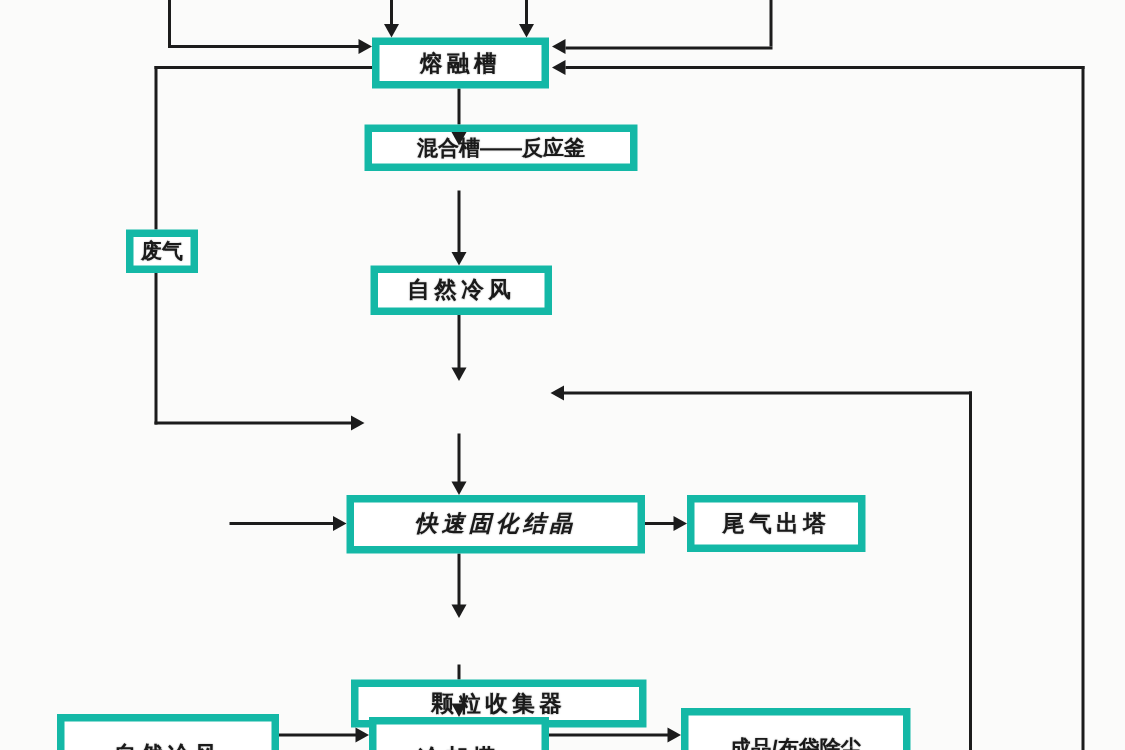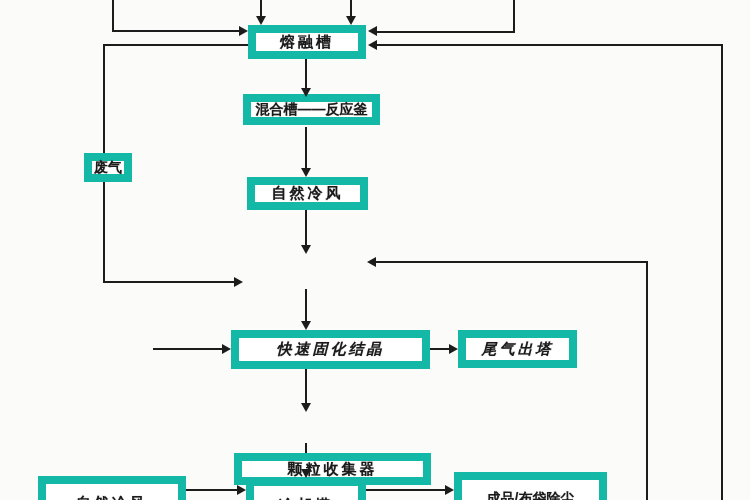--- a/index.html
+++ b/index.html
@@ -7,21 +7,21 @@
     width:750px;height:500px;overflow:hidden;
     font-family:"Liberation Sans","DejaVu Sans",sans-serif;
     background:#ffffff;
   }
   #canvas{
     position:relative;width:750px;height:500px;overflow:hidden;
     background:#fbfbfa;
   }
   .node{
     position:absolute;box-sizing:border-box;
-    background:#ffffff;border:8px solid #14b8a6;
+    background:#ffffff;border:5px solid #14b8a6;
     display:flex;align-items:center;justify-content:center;
     font-size:15px;font-weight:bold;color:#1a1a1a;
     z-index:2;
     text-shadow:0 0 1px rgba(30,30,30,.45);
     white-space:nowrap;
   }
   .node.sp{letter-spacing:3px;}
   .node.cut{align-items:center;}
   .line{position:absolute;background:#1c1c1c;z-index:1;}
   .vl{width:2px;}
@@ -78,31 +78,31 @@
   <div class="arr d" style="left:301px;top:321px;"></div>
   <div class="arr r" style="left:222px;top:344px;"></div>
   <div class="arr r" style="left:449px;top:344px;"></div>
   <div class="arr d" style="left:301px;top:403px;"></div>
   <div class="arr d" style="left:301px;top:469px;"></div>
   <div class="arr r" style="left:237px;top:485px;"></div>
   <div class="arr r" style="left:445px;top:485px;"></div>
 
   <div class="node sp" style="left:248px;top:25px;width:118px;height:34px;">熔融槽</div>
 
-  <div class="node" style="left:243px;top:94px;width:137px;height:31px;font-size:14px;">混合槽——反应釜</div>
+  <div class="node" style="left:243px;top:83px;width:182px;height:31px;font-size:14px;">混合槽——反应釜</div>
 
   <div class="node sp" style="left:247px;top:177px;width:121px;height:33px;">自然冷风</div>
 
 
   <div class="node" style="left:84px;top:153px;width:48px;height:29px;font-size:14px;">废气</div>
 
 
   <div class="node sp" style="left:231px;top:330px;width:199px;height:39px;font-style:italic;">快速固化结晶</div>
 
-  <div class="node sp" style="left:458px;top:330px;width:119px;height:38px;font-style:italic;">尾气出塔</div>
+  <div class="node sp" style="left:458px;top:330px;width:119px;height:38px;">尾气出塔</div>
 
   <div class="node sp" style="left:234px;top:412px;width:197px;height:32px;margin-top:41px;">颗粒收集器</div>
 
   <div class="node sp cut" style="left:38px;top:476px;width:148px;height:54px;">自然冷风</div>
 
   <div class="node sp cut" style="left:246px;top:478px;width:120px;height:54px;">冷却塔</div>
 
   <div class="node cut" style="left:454px;top:472px;width:153px;height:54px;font-size:14px;">成品/布袋除尘</div>
 
 </div>

